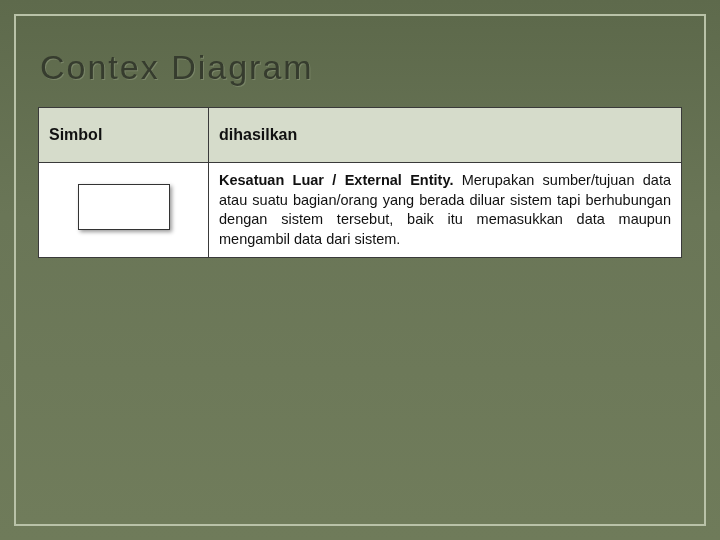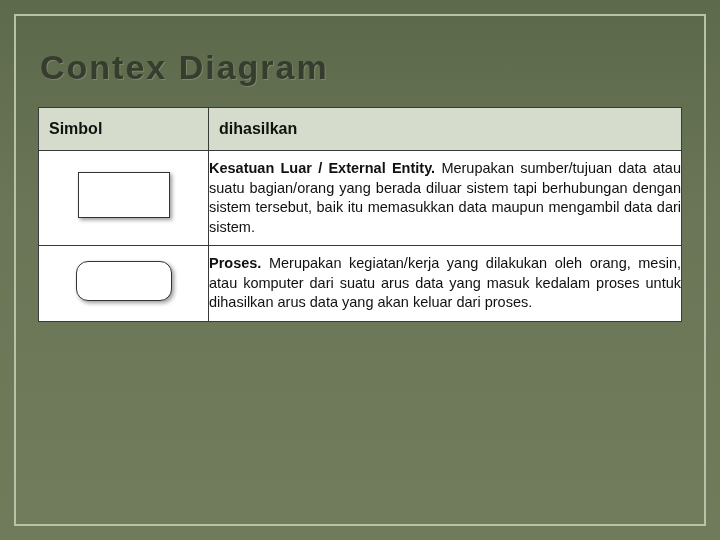--- a/index.html
+++ b/index.html
@@ -13,21 +13,21 @@
   }
   .frame {
     position: absolute;
     top: 14px; left: 14px; right: 14px; bottom: 14px;
     border: 2px solid #b9c2a8;
     background: linear-gradient(180deg, #5d694b 0%, #6a7657 40%, #707c5b 100%);
   }
   .title {
     font-family: "Arial Black", Arial, sans-serif;
     font-size: 34px;
-    font-weight: 700;
+    font-weight: 400;
     letter-spacing: 2px;
     color: #363c2e;
     text-shadow: 1px 1px 0 #7a8668;
     padding: 32px 8px 20px 24px;
   }
   table.tbl {
     border-collapse: collapse;
     width: calc(100% - 44px);
     margin: 0 22px;
     background: #fff;
@@ -35,28 +35,28 @@
   table.tbl th, table.tbl td {
     border: 1px solid #3a3a3a;
     vertical-align: top;
   }
   table.tbl th {
     background: #d6dccb;
     color: #111;
     font-weight: bold;
     font-size: 16px;
     text-align: left;
-    padding: 12px 10px;
+    padding: 18px 10px;
   }
   table.tbl td {
     background: #fff;
     color: #111;
     font-size: 14.5px;
     line-height: 1.35;
-    padding: 8px 0;
+    padding: 8px 10px;
     text-align: justify;
   }
   table.tbl td.sym {
     width: 170px;
     text-align: center;
     vertical-align: middle;
     padding: 14px 8px;
   }
   .bold-term { font-weight: bold; }
   
@@ -118,23 +118,15 @@
     </thead>
     <tbody>
       <tr>
         <td class="sym">
           <span class="sym-rect"></span>
         </td>
         <td>
           <span class="bold-term">Kesatuan Luar / External Entity.</span><span> Merupakan sumber/tujuan data atau suatu bagian/orang yang berada diluar sistem tapi berhubungan dengan sistem tersebut, baik itu memasukkan data maupun mengambil data dari sistem.</span>
         </td>
       </tr>
-      <tr>
-        <td class="sym">
-          <span class="sym-round"></span>
-        </td>
-        <td>
-          <span class="bold-term">Proses.</span><span> Merupakan kegiatan/kerja yang dilakukan oleh orang, mesin, atau komputer dari suatu arus data yang masuk kedalam proses untuk dihasilkan arus data yang akan keluar dari proses.</span>
-        </td>
-      </tr>
     </tbody>
   </table>
 </div>
 
 </body></html>

